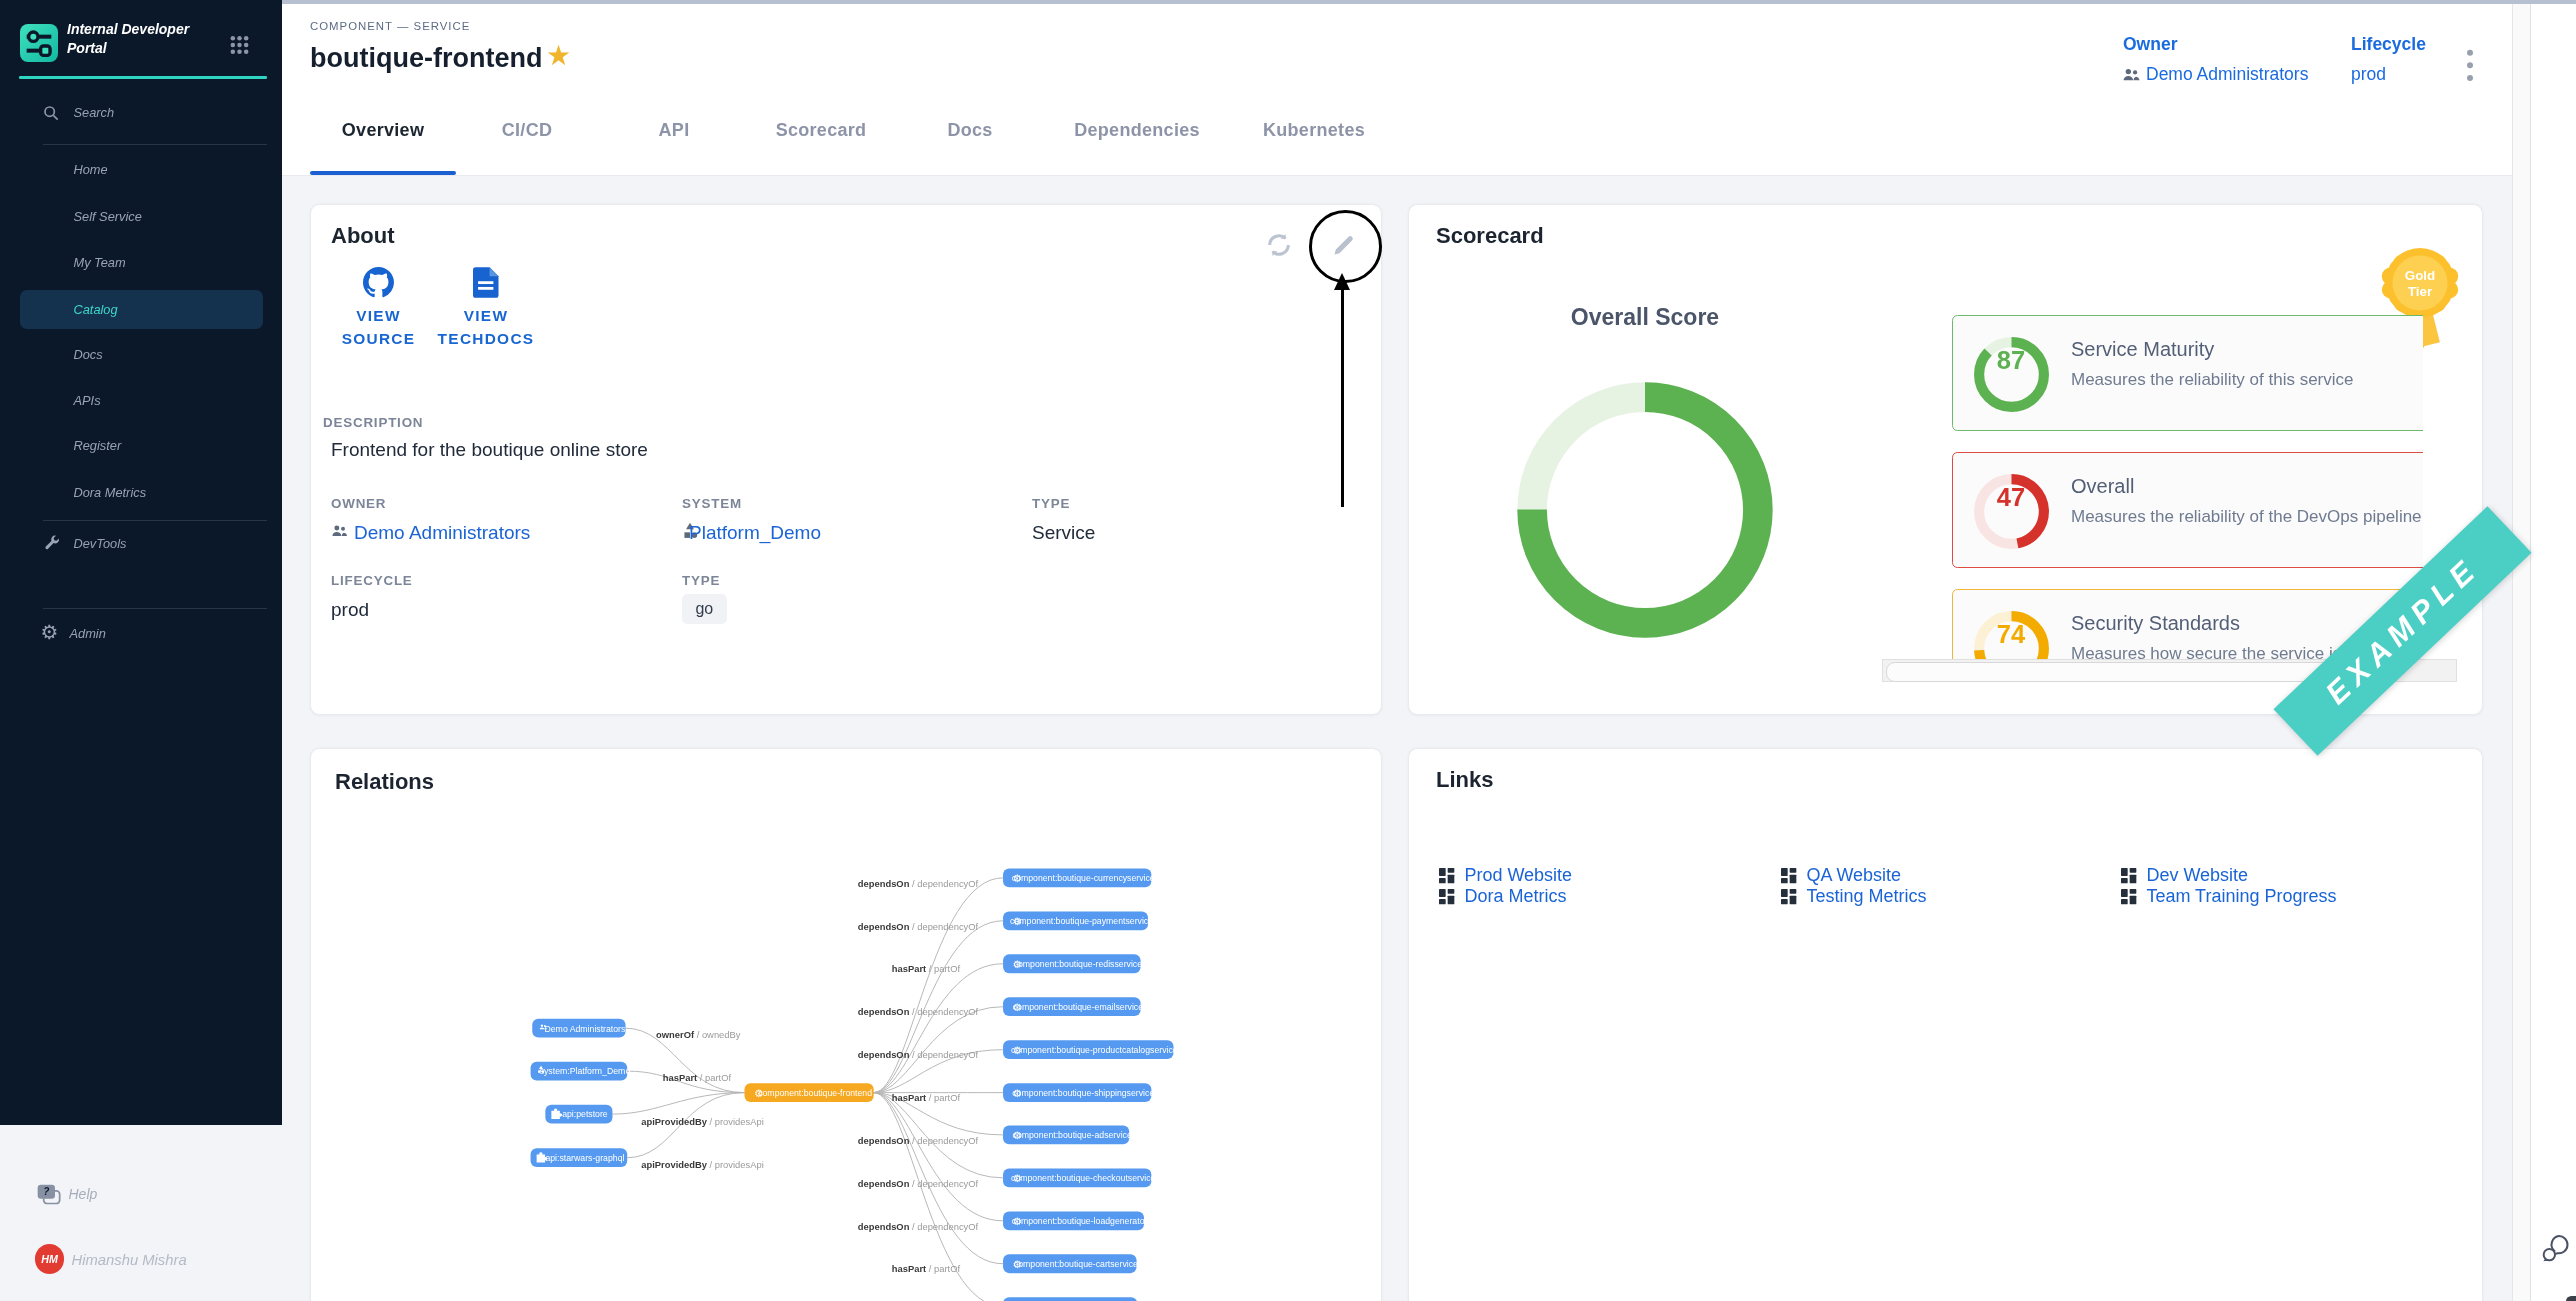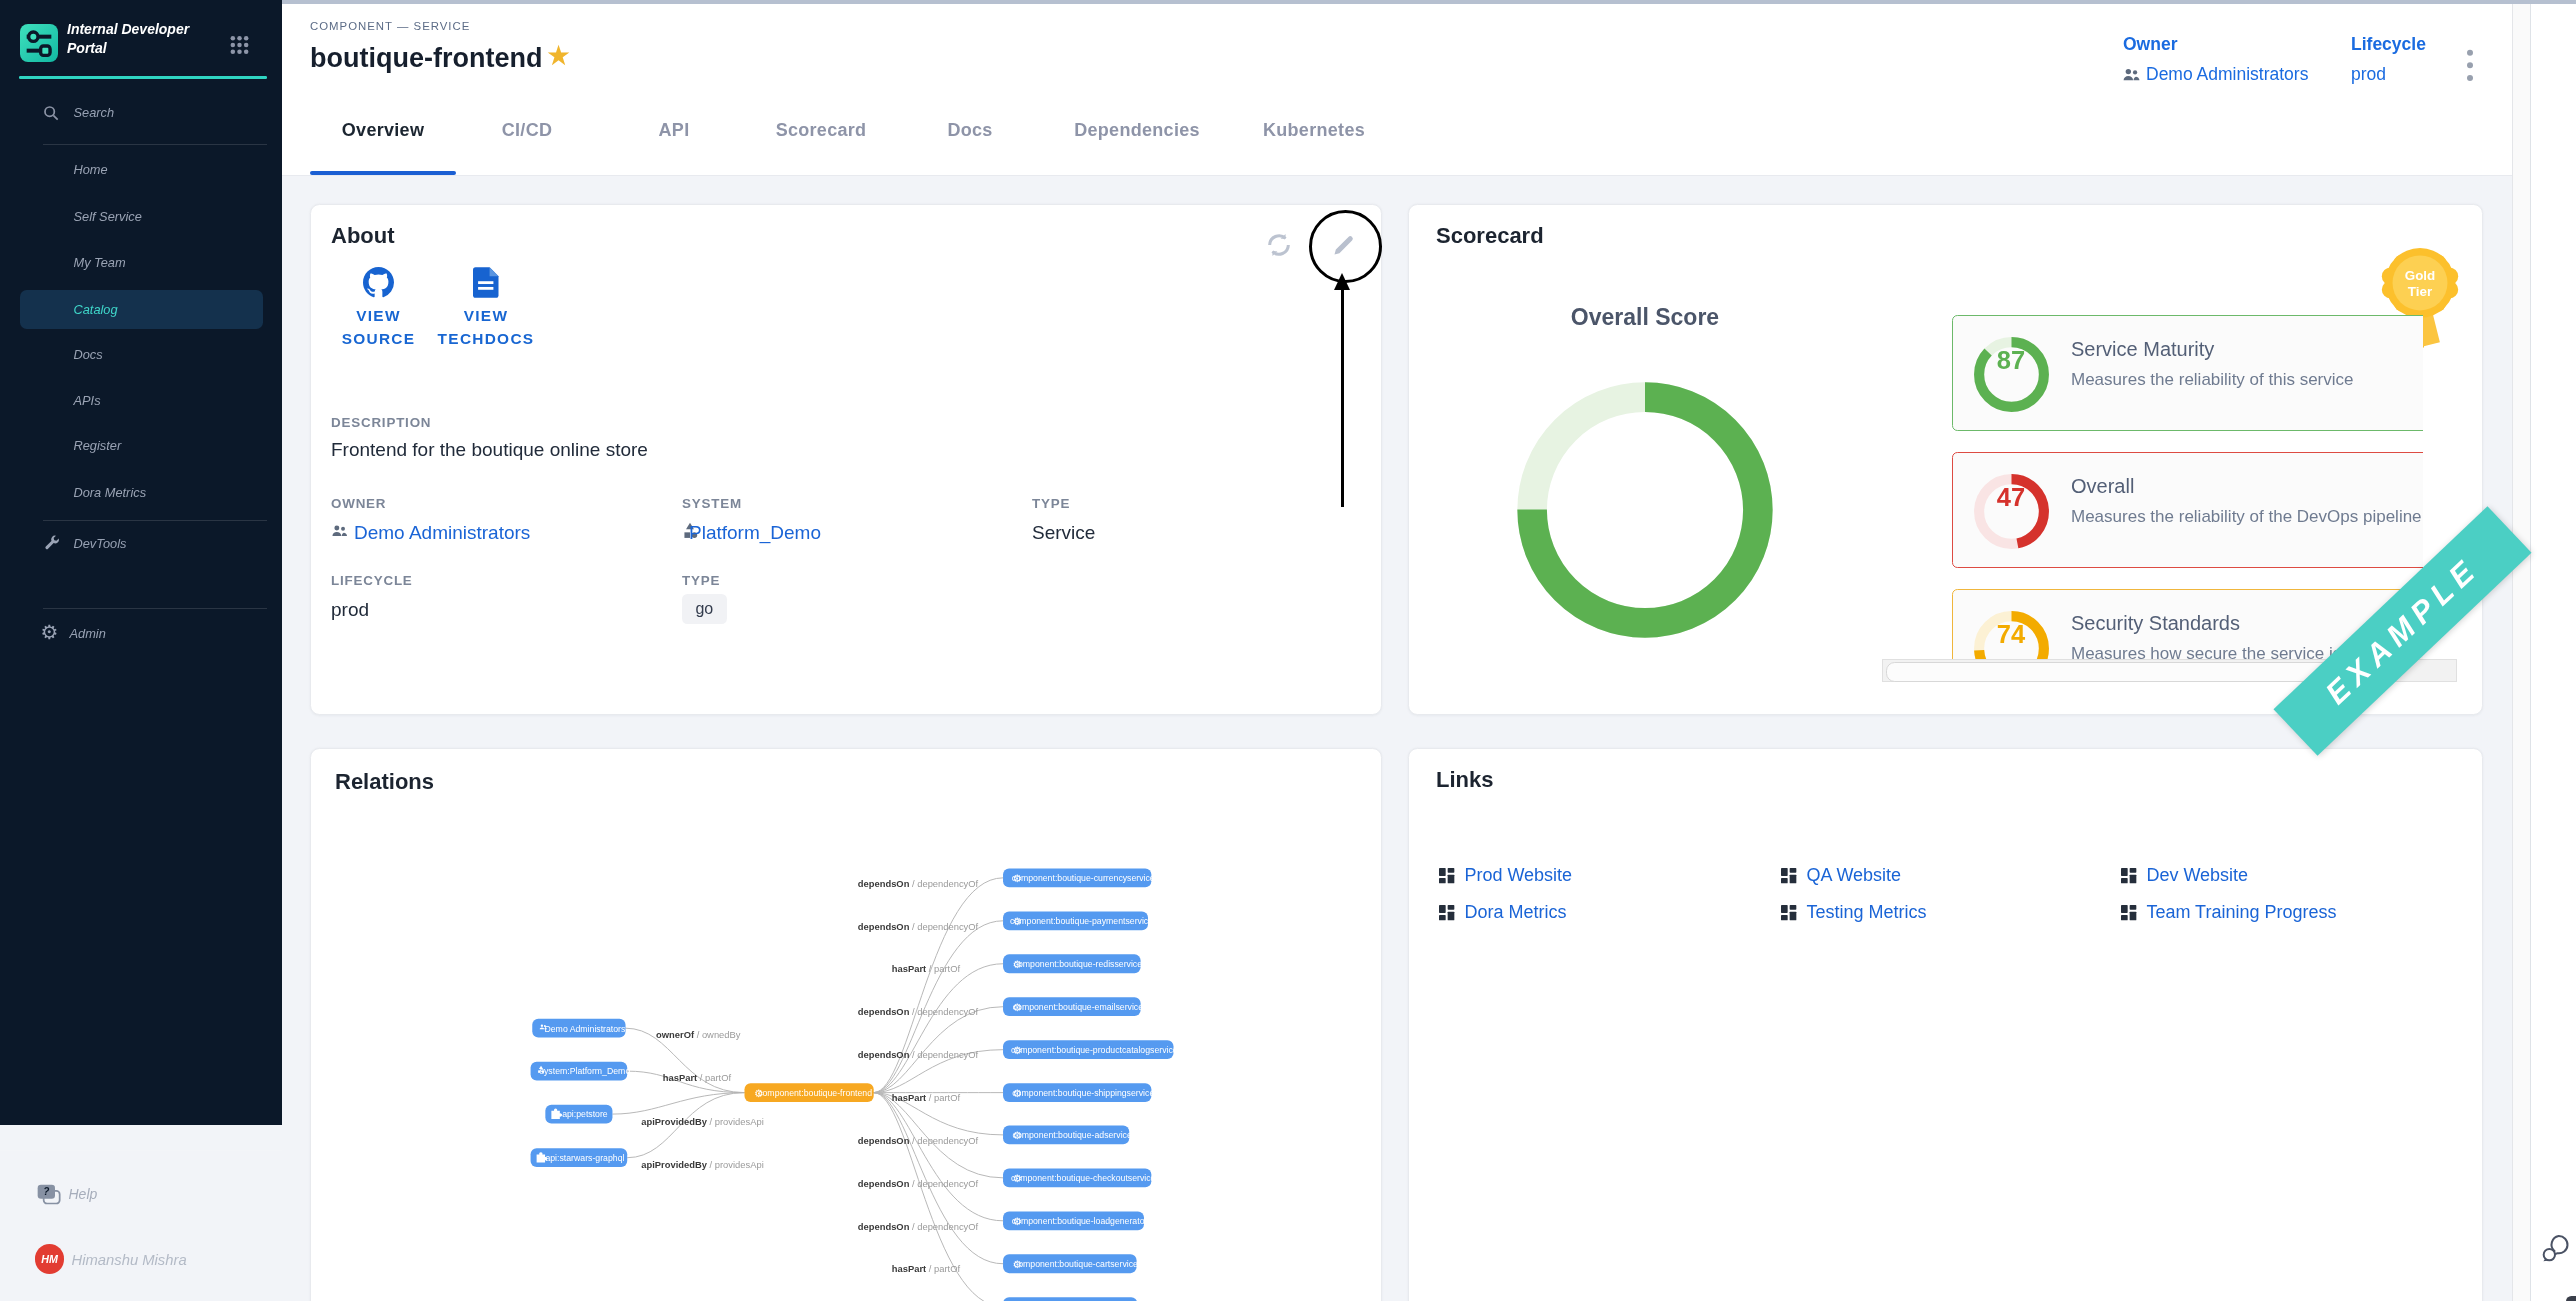--- a/index.html
+++ b/index.html
@@ -196,21 +196,21 @@
     <div class="abs" style="left:118px;top:62px;width:114px;text-align:center;cursor:pointer;">
       <svg width="25.5" height="31" viewBox="0 0 20 24">
         <path d="M2 0h11l7 7v15a2 2 0 0 1-2 2H2a2 2 0 0 1-2-2V2a2 2 0 0 1 2-2z" fill="#1763d0"></path>
         <path d="M13 0l7 7h-7z" fill="#5a95e0"></path>
         <rect x="4" y="11" width="12" height="2.2" fill="#fff"></rect>
           <rect x="4" y="15.5" width="12" height="2.2" fill="#fff"></rect>
       </svg>
       <div class="icon-btn-label" style="margin-top:4px;line-height:23px;">VIEW TECHDOCS</div>
     </div>
 
-    <div class="abs caps-label" style="left:20px;top:210px;">DESCRIPTION</div>
+    <div class="abs caps-label" style="left:12px;top:210px;">DESCRIPTION</div>
     <div class="abs field-val" style="left:20px;top:234px;">Frontend for the boutique online store</div>
 
     <div class="abs caps-label" style="left:20px;top:291px;">OWNER</div>
     <svg class="abs" style="left:20px;top:318px;" width="17.5" height="16" viewBox="0 0 24 20">
       <g fill="#5d6a7d">
           <circle cx="8" cy="6" r="3.4"></circle>
           <circle cx="16.5" cy="7" r="2.7"></circle>
       <path d="M2 17c0-3.3 2.7-5.5 6-5.5s6 2.2 6 5.5z"></path>
           <path d="M14.5 17c.2-2.4 1.5-4 3-4.6 2.3.2 4.5 1.9 4.5 4.6z"></path>
         </g>
@@ -440,21 +440,21 @@
           <text x="1455" y="1702" font-size="14" fill="#3a3a3a" font-weight="bold" text-anchor="end">dependsOn<tspan fill="#9a9a9a" font-weight="normal"> / dependencyOf</tspan></text>
           <text x="1455" y="1766" font-size="14" fill="#3a3a3a" font-weight="bold" text-anchor="end">dependsOn<tspan fill="#9a9a9a" font-weight="normal"> / dependencyOf</tspan></text>
           <text x="1455" y="1830" font-size="14" fill="#3a3a3a" font-weight="bold" text-anchor="end">dependsOn<tspan fill="#9a9a9a" font-weight="normal"> / dependencyOf</tspan></text>
           <text x="1428" y="1894" font-size="14" fill="#3a3a3a" font-weight="bold" text-anchor="end">hasPart<tspan fill="#9a9a9a" font-weight="normal"> / partOf</tspan></text>
         </g>
       </svg>
   </div>
 
   <div class="abs card" style="left:1408px;top:748px;width:1073px;height:564px;">
     <div class="abs card-title" style="left:27px;top:17.5px;">Links</div>
-    <div id="links-grid" class="abs" style="left:30px;top:116px;width:1007px;display:grid;grid-template-columns:342px 340px auto;row-gap:16px;">
+    <div id="links-grid" class="abs" style="left:30px;top:116px;width:1007px;display:grid;grid-template-columns:342px 340px auto;row-gap:0;">
         <div class="link-item">
           <svg width="16" height="16" viewBox="0 0 24 24">
             <g fill="#252e3b">
               <rect x="0" y="0" width="10" height="12" rx="1"></rect>
               <rect x="13" y="0" width="10" height="7" rx="1"></rect>
               <rect x="0" y="15" width="10" height="8" rx="1"></rect>
               <rect x="13" y="10" width="10" height="13" rx="1"></rect>
             </g>
           </svg>
           <span>Prod Website</span>

